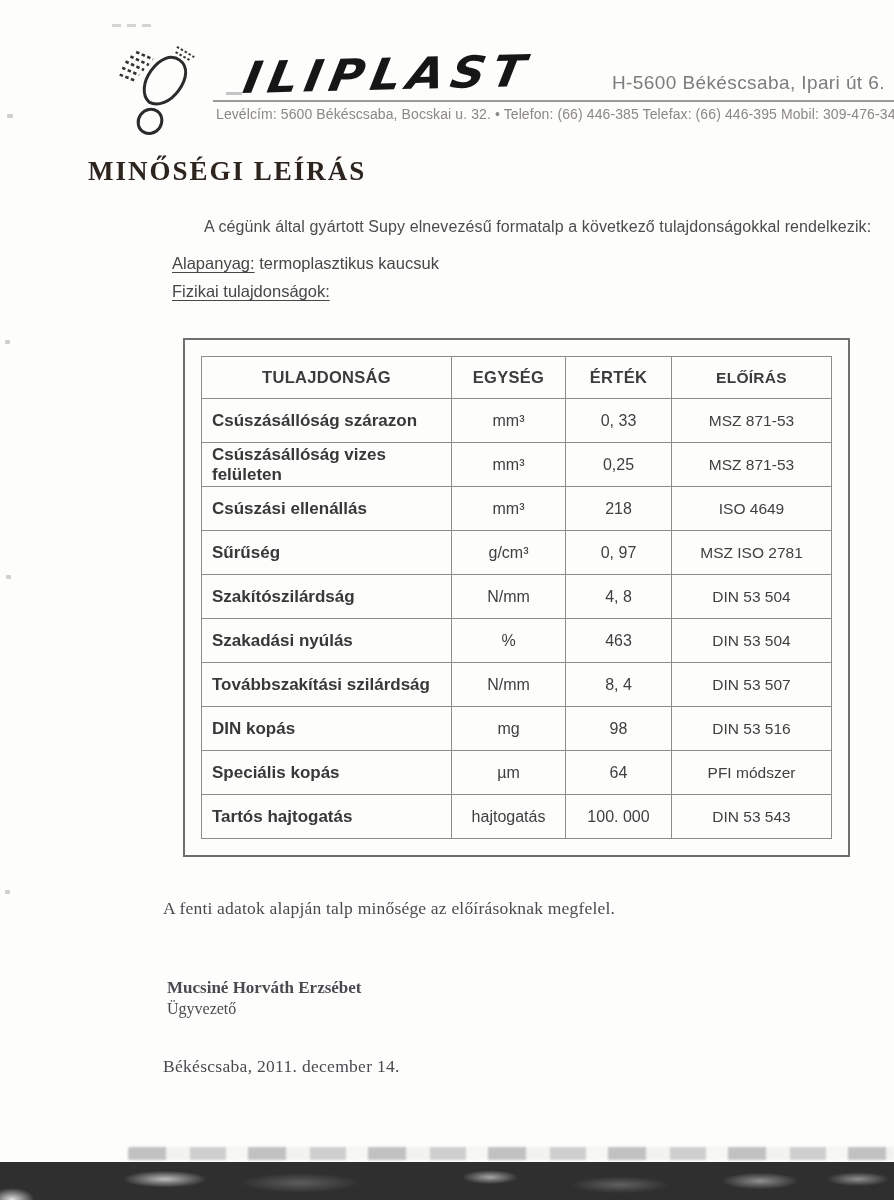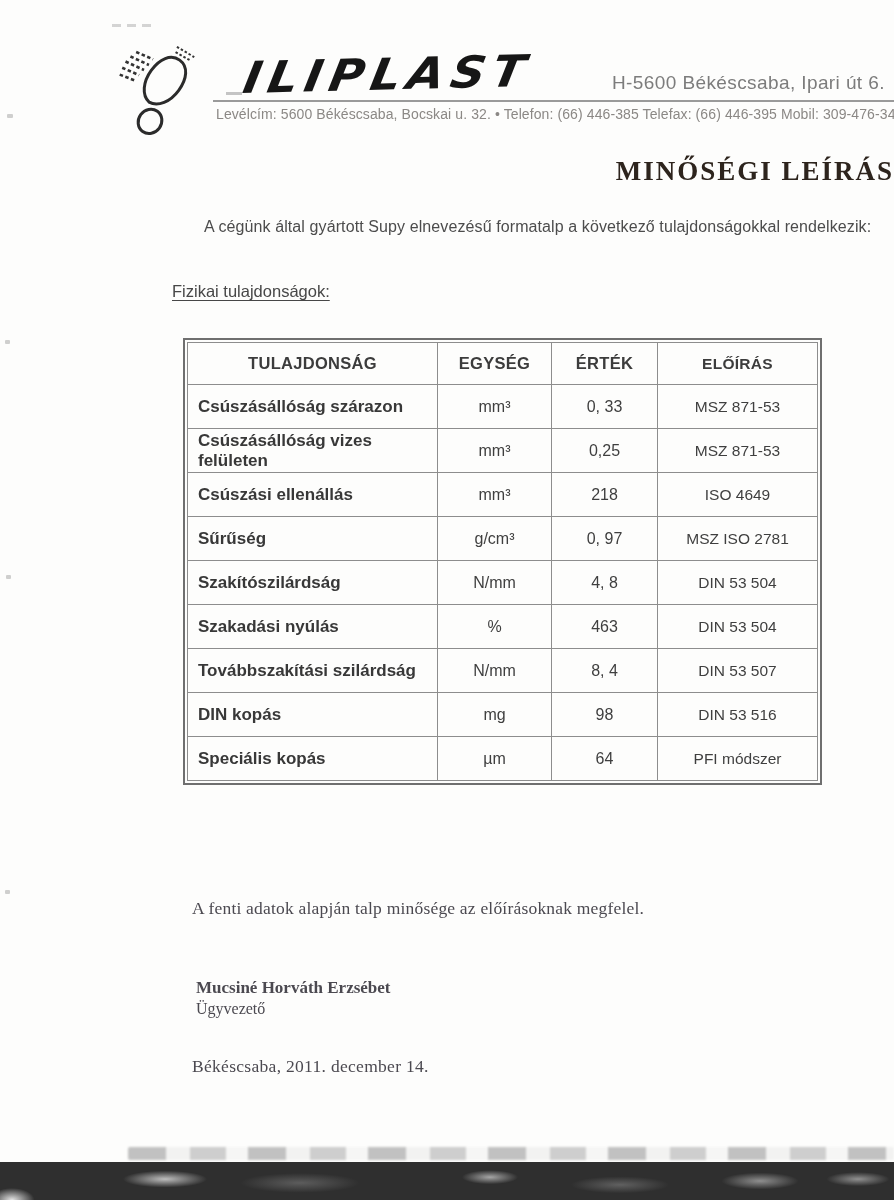--- a/index.html
+++ b/index.html
@@ -22,50 +22,50 @@
     position:absolute;left:584px;top:72px;font-size:19px;color:#7c7c7c;
     letter-spacing:.4px;white-space:nowrap;margin-left:28px;
   }
   .header-rule{position:absolute;left:213px;top:100px;width:681px;height:2px;background:#9a9a9a;}
   .header-contact{
     position:absolute;left:216px;top:106px;font-size:14px;color:#8b8885;
     letter-spacing:.1px;white-space:nowrap;
   }
   
   .doc-title{
-    position:absolute;left:0;top:156px;width:100%;text-align:right;
+    position:absolute;left:0;top:156px;width:100%;text-align:left;
     padding-left:88px;box-sizing:border-box;
     font-family:"Liberation Serif",serif;font-weight:bold;font-size:27px;
     letter-spacing:2px;color:#2d241d;white-space:nowrap;
   }
   .intro{position:absolute;left:172px;top:218px;font-size:16px;color:#4c4c4c;white-space:nowrap;letter-spacing:.1px;margin-left:32px;}
   .material-line{position:absolute;left:172px;top:254px;font-size:16.5px;color:#474747;white-space:nowrap;}
   .props-label{position:absolute;left:172px;top:282px;font-size:16.5px;color:#474747;white-space:nowrap;}
   .u{text-decoration:underline;text-underline-offset:3px;}
   
   .table-outer{
     position:absolute;left:183px;top:338px;
-    border:2px solid #6f6f6f;padding:2px;background:#fdfdfc;
+    border:2px solid #6f6f6f;padding:16px;background:#fdfdfc;
   }
   table.spec{border-collapse:collapse;border:1px solid #848484;table-layout:fixed;}
   .spec th,.spec td{border:1px solid #8d8d8d;box-sizing:border-box;}
   .spec th{
     height:42px;font-size:16.5px;font-weight:bold;color:#3c3c3c;
     text-align:center;letter-spacing:.3px;
   }
   .spec td{height:44px;font-size:16px;color:#3f3f3f;text-align:center;}
   .spec th:nth-child(1),.spec td:nth-child(1){width:250px;}
   .spec th:nth-child(2),.spec td:nth-child(2){width:114px;}
   .spec th:nth-child(3),.spec td:nth-child(3){width:106px;}
   .spec th:nth-child(4),.spec td:nth-child(4){width:160px;font-size:15.5px;}
   .spec td:nth-child(1){
     font-weight:bold;font-size:17px;text-align:left;padding-left:10px;color:#383838;
   }
   
-  .serif{font-family:"Liberation Serif",serif;color:#4b4950;margin-left:29px;}
+  .serif{font-family:"Liberation Serif",serif;color:#4b4950;}
   .conclusion{position:absolute;left:163px;top:898px;font-size:17.5px;white-space:nowrap;letter-spacing:.2px;}
   .sig-name{position:absolute;left:167px;top:978px;font-size:17px;white-space:nowrap;font-weight:bold;}
   .sig-role{position:absolute;left:167px;top:1000px;font-size:16px;white-space:nowrap;}
   .dateline{position:absolute;left:163px;top:1056px;font-size:17.5px;white-space:nowrap;letter-spacing:.3px;}
   
   .speck{position:absolute;background:rgba(150,150,150,.45);border-radius:1px;}
   .top-dashes{position:absolute;left:112px;top:24px;width:44px;height:3px;
     background:repeating-linear-gradient(90deg,rgba(150,150,150,.4) 0 9px,transparent 9px 15px);}
   .scan-strip-light{
     position:absolute;left:128px;right:0;top:1147px;height:13px;border-radius:2px;
@@ -113,20 +113,21 @@
   </svg>
 
   <div class="logo-pre"></div>
   <div class="logo-text">ILIPLAST</div>
   <div class="header-address">H-5600 Békéscsaba, Ipari út 6.</div>
   <div class="header-rule"></div>
   <div class="header-contact">Levélcím: 5600 Békéscsaba, Bocskai u. 32. • Telefon: (66) 446-385 Telefax: (66) 446-395 Mobil: 309-476-347</div>
 
   <div class="doc-title">MINŐSÉGI LEÍRÁS</div>
   <div class="intro">A cégünk által gyártott Supy elnevezésű formatalp a következő tulajdonságokkal rendelkezik:</div>
+  <div class="material-line"><span class="u">Alapanyag:</span><span> termoplasztikus kaucsuk</span></div>
   <div class="props-label"><span class="u">Fizikai tulajdonságok:</span></div>
 
   <div class="table-outer">
     <table class="spec">
       <thead>
           <tr>
             <th>TULAJDONSÁG</th>
             <th>EGYSÉG</th>
             <th>ÉRTÉK</th>
             <th>ELŐÍRÁS</th>
@@ -179,20 +180,26 @@
             <td>DIN kopás</td>
             <td>mg</td>
             <td>98</td>
             <td>DIN 53 516</td>
           </tr>
           <tr>
             <td>Speciális kopás</td>
             <td>µm</td>
             <td>64</td>
             <td>PFI módszer</td>
+          </tr>
+          <tr>
+            <td>Tartós hajtogatás</td>
+            <td>hajtogatás</td>
+            <td>100. 000</td>
+            <td>DIN 53 543</td>
           </tr>
         </tbody>
     </table>
   </div>
 
   <div class="conclusion serif">A fenti adatok alapján talp minősége az előírásoknak megfelel.</div>
   <div class="sig-name serif">Mucsiné Horváth Erzsébet</div>
   <div class="sig-role serif">Ügyvezető</div>
   <div class="dateline serif">Békéscsaba, 2011. december 14.</div>
 

